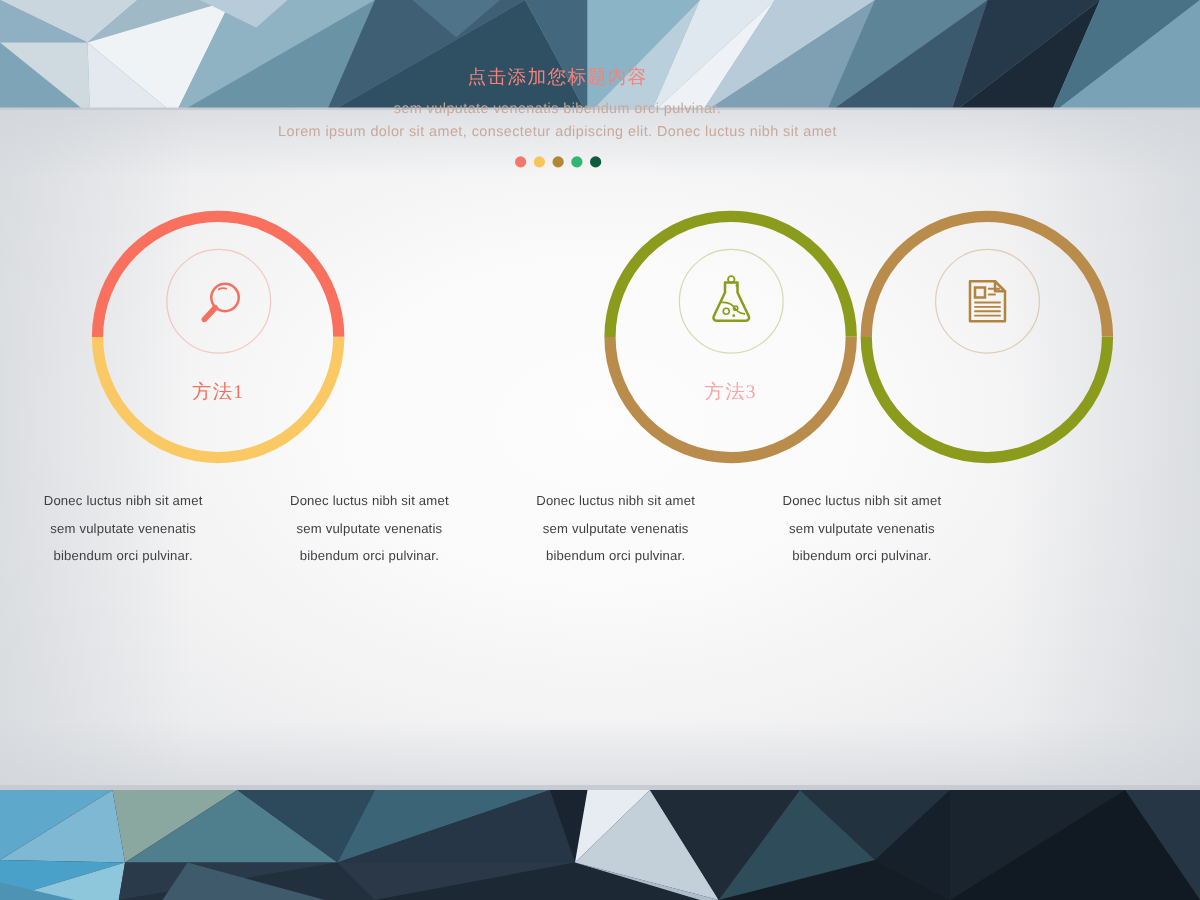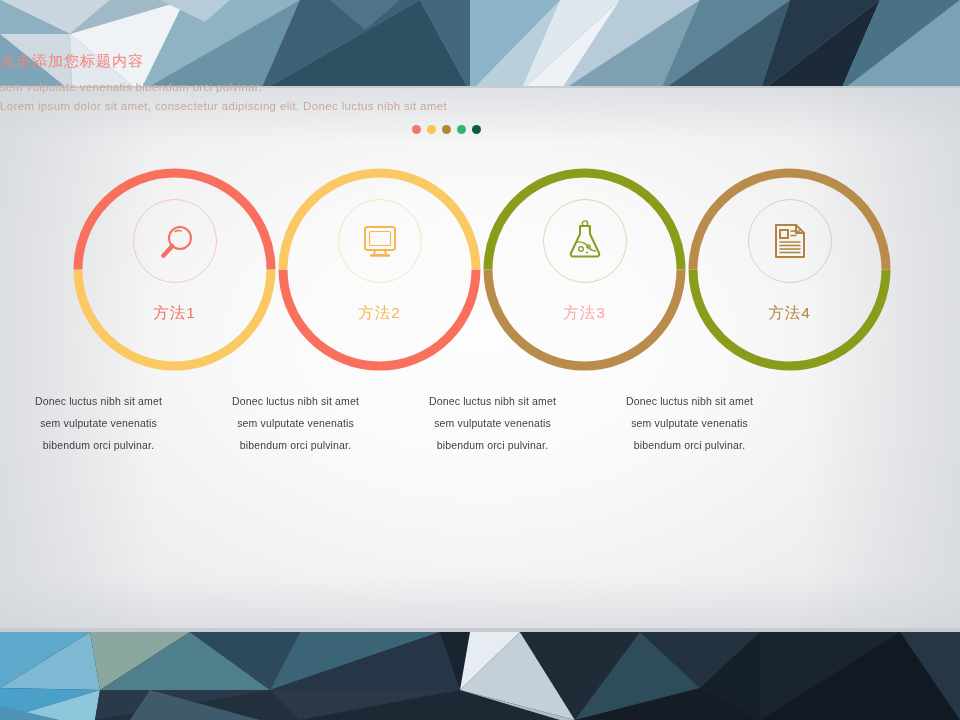--- a/index.html
+++ b/index.html
@@ -52,20 +52,21 @@
                       rgba(200,204,210,0) 90%, rgba(200,204,210,.45) 100%);
     pointer-events: none;
   }
 
   
   #header {
     position: absolute;
     left: 0;
     top: 52px;
     width: 892px;
+    text-align: center;
   }
   #title {
     font-size: 15px;
     color: #f4837a;
     letter-spacing: 1px;
     font-weight: normal;
     margin: 0 0 7px 0;
   }
   .sub-line {
     font-size: 11.5px;
@@ -87,20 +88,21 @@
     display: block;
   }
 
   
   #circles {
     position: absolute;
     left: 0;
     top: 167px;
     width: 832px;
     height: 215px;
+    font-family: Liberation Serif, serif;
   }
   .circle {
     position: absolute;
     top: 0;
     width: 205px;
     height: 205px;
   }
   .circle .ring { position: absolute; left: 0; top: 0; }
   .inner-circle {
     position: absolute;
@@ -204,35 +206,20 @@
         </svg>
         <div class="inner-circle" style="border-color:#f4705f55">
           <svg width="44" height="42" viewBox="0 0 44 42">
             <circle cx="27" cy="18" r="11" fill="none" stroke="#f4705f" stroke-width="2" stroke-linecap="round" stroke-linejoin="round"></circle>
             <path d="M22 11.5a7.5 7.5 0 0 1 6 -0.6" fill="none" stroke="#f4705f" stroke-width="1.5" stroke-linecap="round"></path>
             <path d="M19.2 26.2 L10.5 35.5" fill="none" stroke="#f4705f" stroke-width="4.5" stroke-linecap="round"></path>
           </svg>
         </div>
         <div class="circle-label" style="color:#f4705f">方法1</div>
       </div>
-      <div class="circle" style="left: 277px; z-index: 11;">
-        <svg class="ring" width="205" height="205" viewBox="0 0 205 205">
-          <path d="M 199 102.5 A 96.5 96.5 0 0 1 6 102.5" fill="none" stroke="#f9705f" stroke-width="9"></path>
-          <path d="M 6 102.5 A 96.5 96.5 0 0 1 199 102.5" fill="none" stroke="#fbc963" stroke-width="9"></path>
-        </svg>
-        <div class="inner-circle" style="border-color:#f6b74f55">
-          <svg width="44" height="42" viewBox="0 0 44 42">
-            <rect x="7" y="7" width="30" height="23" rx="2.5" fill="none" stroke="#f6b74f" stroke-width="2" stroke-linecap="round" stroke-linejoin="round"></rect>
-            <rect x="11.5" y="11.5" width="21" height="14" rx="1" fill="none" stroke="#f6b74f" stroke-width="1.2"></rect>
-            <path d="M17 30 L16 35 L28 35 L27 30" fill="none" stroke="#f6b74f" stroke-width="2" stroke-linecap="round" stroke-linejoin="round"></path>
-            <path d="M13 35.5 L31 35.5" fill="none" stroke="#f6b74f" stroke-width="2.4" stroke-linecap="round"></path>
-          </svg>
-        </div>
-        <div class="circle-label" style="color:#f6b74f">方法2</div>
-      </div>
       <div class="circle" style="left: 482px; z-index: 12;">
         <svg class="ring" width="205" height="205" viewBox="0 0 205 205">
           <path d="M 199 102.5 A 96.5 96.5 0 0 1 6 102.5" fill="none" stroke="#b98c4c" stroke-width="9"></path>
           <path d="M 6 102.5 A 96.5 96.5 0 0 1 199 102.5" fill="none" stroke="#8b9b1b" stroke-width="9"></path>
         </svg>
         <div class="inner-circle" style="border-color:#8b9b1b55">
           <svg width="44" height="42" viewBox="0 0 44 42">
             <path d="M17 6 L27 6 L27 14 L36 33 a2.5 2.5 0 0 1 -2.2 3.6 L10.2 36.6 A2.5 2.5 0 0 1 8 33 L17 14 Z" fill="none" stroke="#8b9b1b" stroke-width="2" stroke-linecap="round" stroke-linejoin="round"></path>
             <path d="M14 22 q8 -1 12 6 q3 3 7 3" fill="none" stroke="#8b9b1b" stroke-width="1.4"></path>
             <circle cx="18" cy="29" r="2.4" fill="none" stroke="#8b9b1b" stroke-width="1.3"></circle>
@@ -251,21 +238,20 @@
         </svg>
         <div class="inner-circle" style="border-color:#b1843f55">
           <svg width="44" height="42" viewBox="0 0 44 42">
             <path d="M8 5 L28 5 L36 13 L36 37 L8 37 Z" fill="none" stroke="#b1843f" stroke-width="2" stroke-linecap="round" stroke-linejoin="round"></path>
             <path d="M28 5 L28 13 L36 13" fill="none" stroke="#b1843f" stroke-width="2" stroke-linecap="round" stroke-linejoin="round"></path>
             <rect x="12" y="10" width="8" height="8" fill="none" stroke="#b1843f" stroke-width="2"></rect>
             <path d="M23 11 L31.5 11 M23 15.5 L28 15.5" fill="none" stroke="#b1843f" stroke-width="1.6" stroke-linecap="round"></path>
             <path d="M12 22 L32 22 M12 25.5 L32 25.5 M12 29 L32 29 M12 32.5 L32 32.5" fill="none" stroke="#b1843f" stroke-width="1.5" stroke-linecap="round"></path>
           </svg>
         </div>
-        <div class="circle-label" style="color:#b1843f">方法4</div>
       </div>
     </div>
 
   <div id="captions">
       <div class="caption">
         <span>Donec luctus nibh sit amet</span>
         <span>sem vulputate venenatis</span>
         <span>bibendum orci pulvinar.</span>
       </div>
       <div class="caption">

